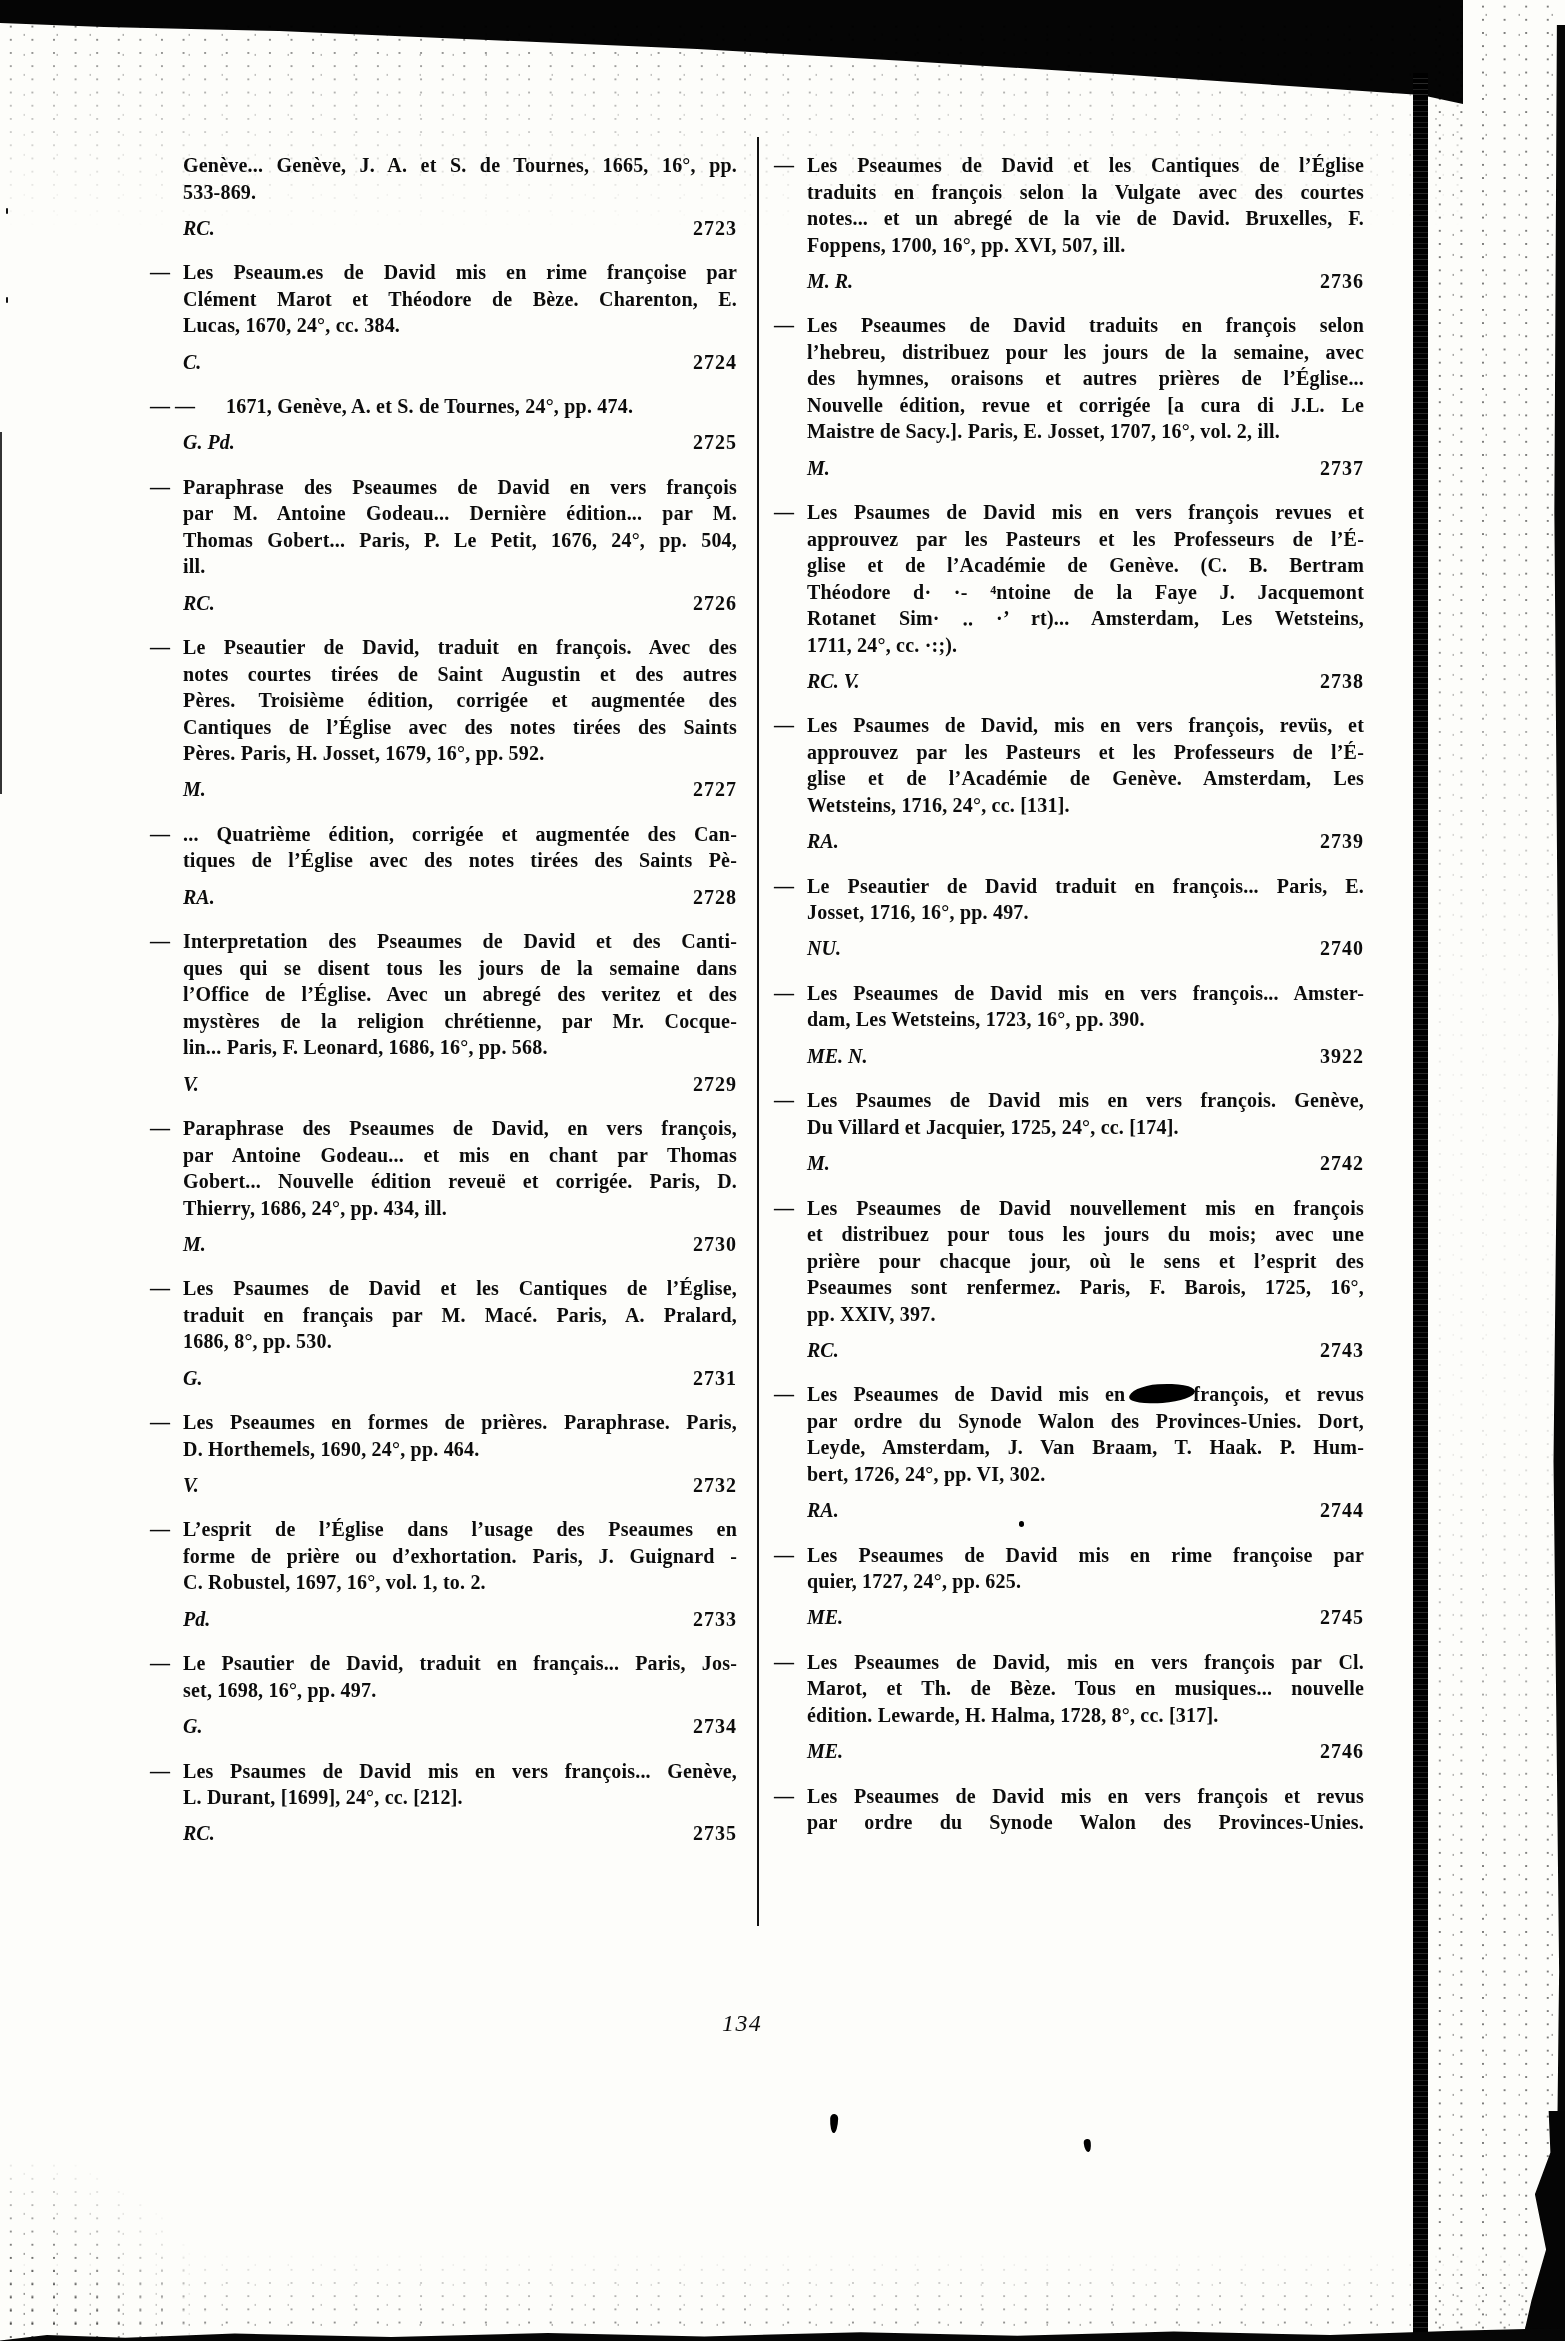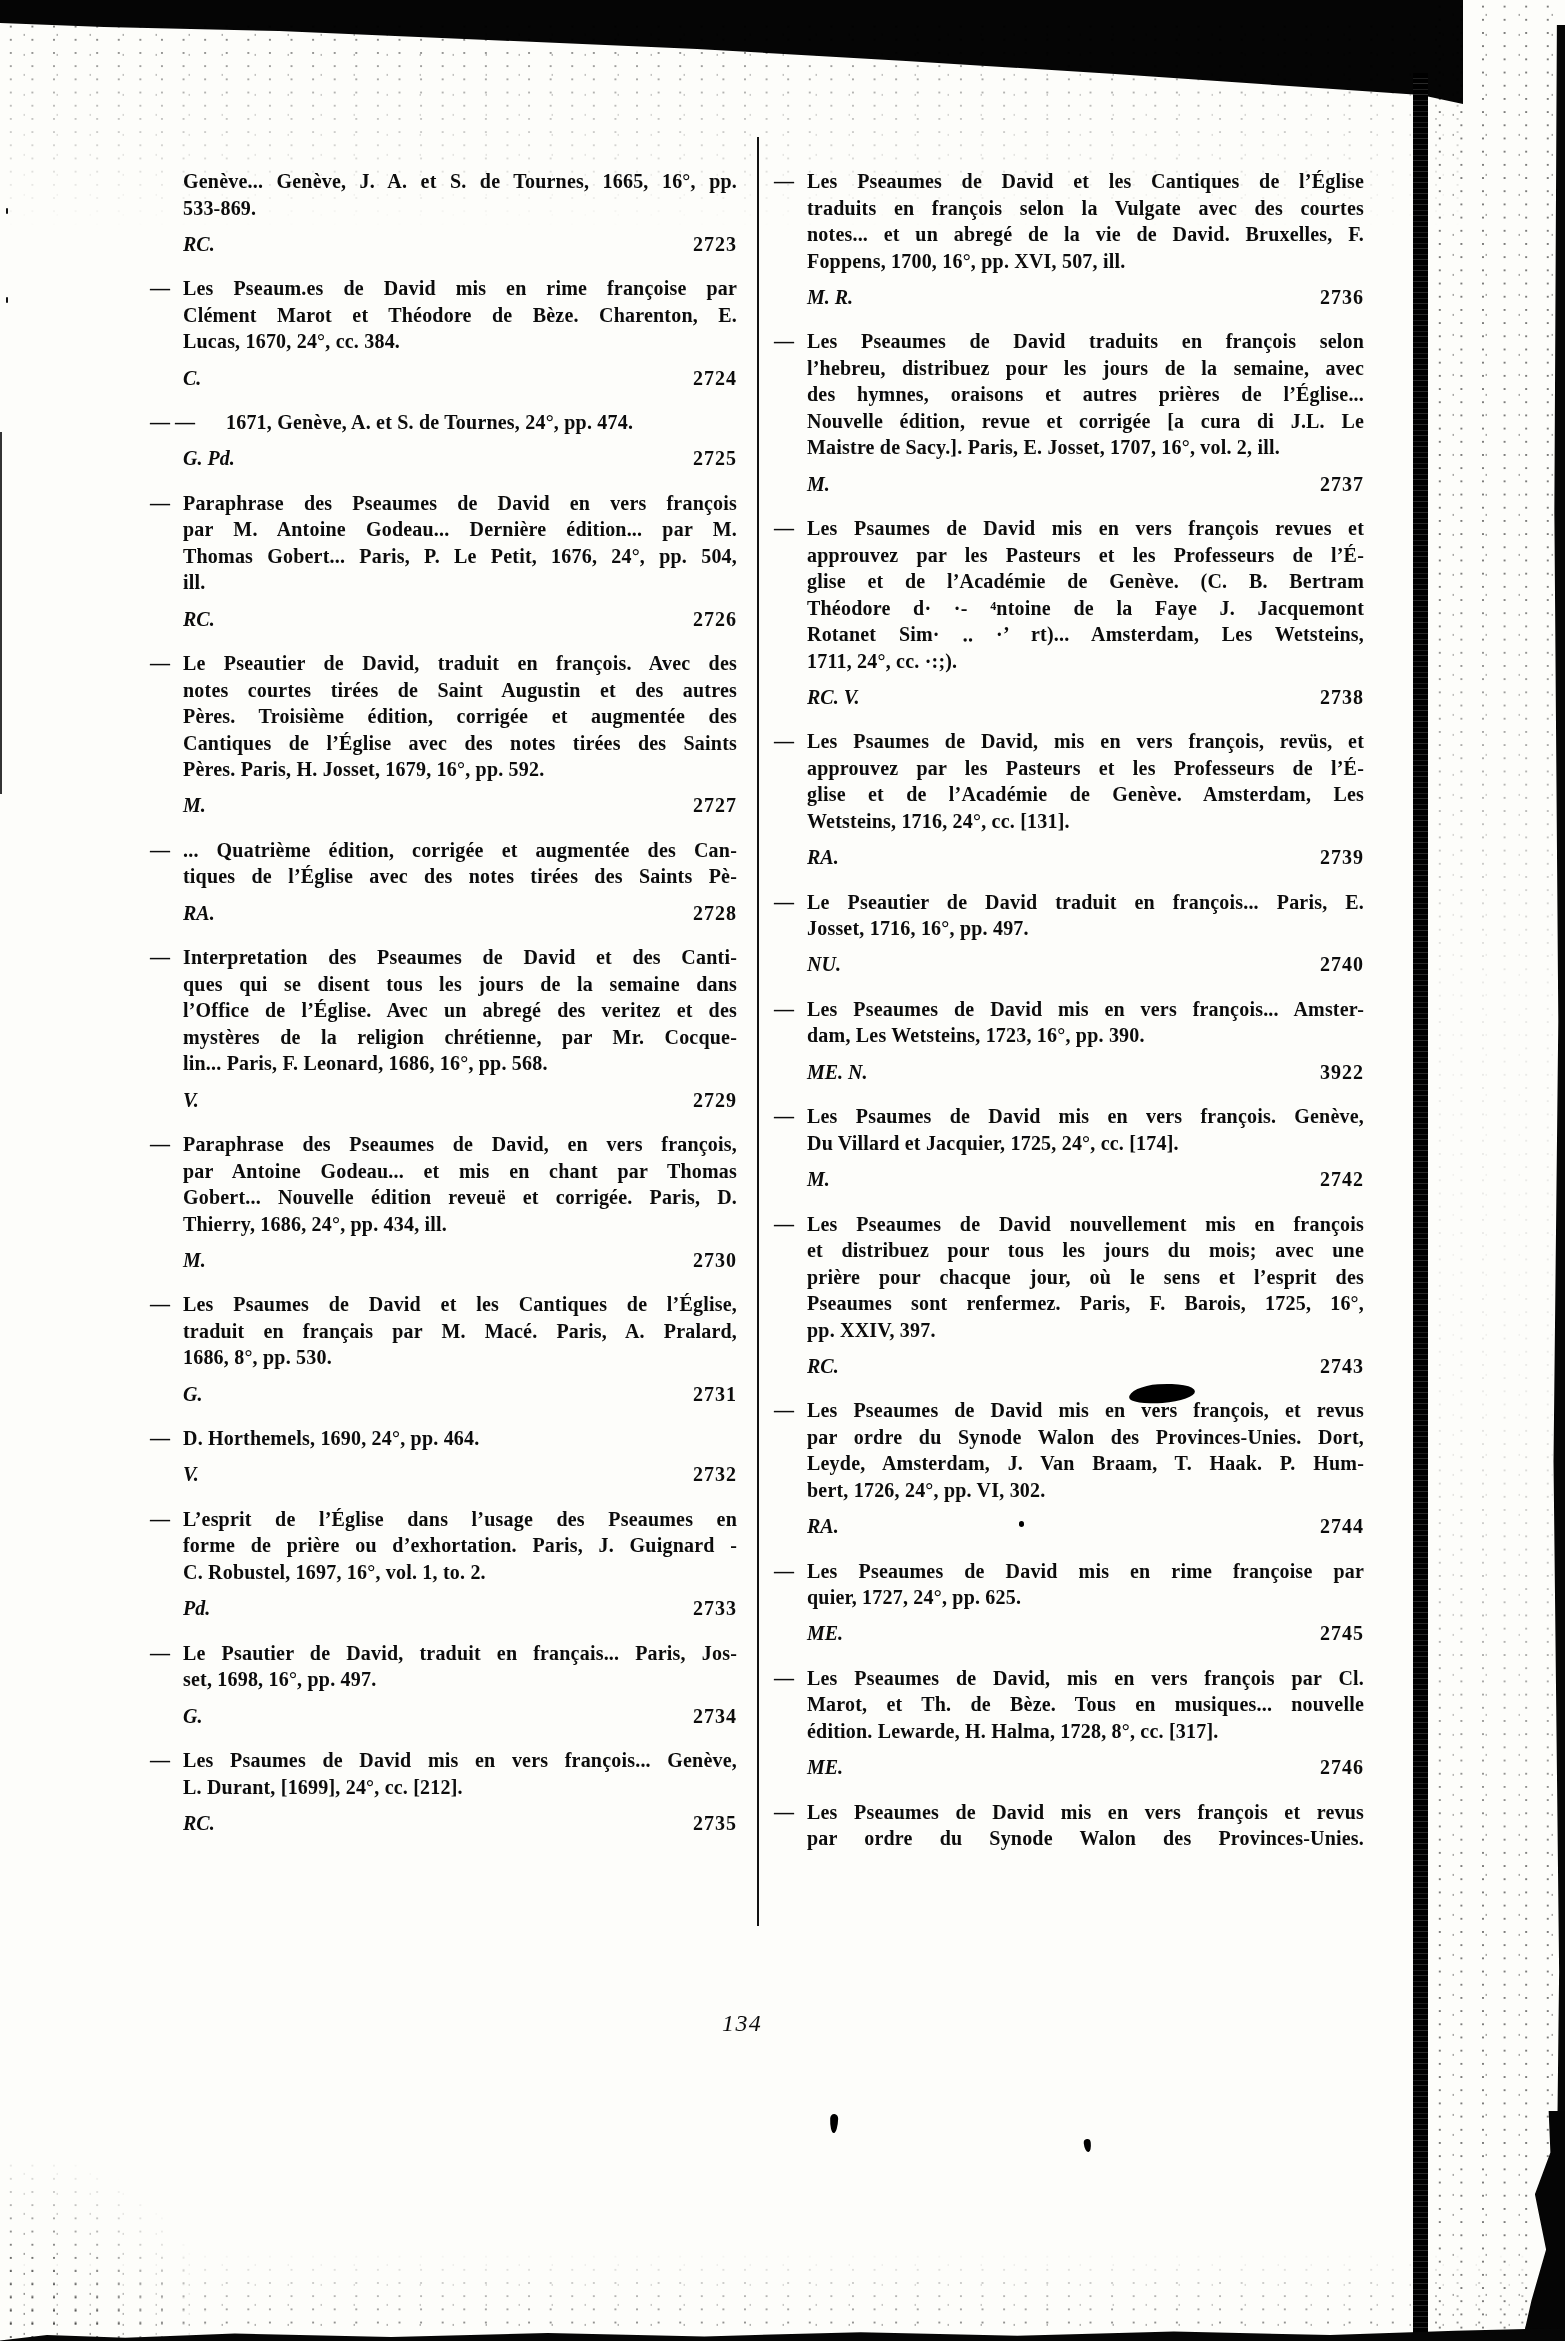--- a/index.html
+++ b/index.html
@@ -6,21 +6,21 @@
   body {
     width:1565px; height:2342px;
     position:relative;
     background:#fdfdfa;
     overflow:hidden;
     font-family:"Liberation Serif", serif;
     color:#0c0c0c;
   }
 
   
-  .col { position:absolute; top:168px; }
+  .col { position:absolute; top:152px; }
   #col-left  { left:183px; width:554px; }
   #col-right { left:807px; width:557px; }
 
   .entry { position:relative; margin-bottom:18px; }
   .bl {
     font-size:20px; line-height:26.5px; height:26.5px;
     font-weight:700; letter-spacing:0.2px;
     text-align:justify; text-align-last:justify;
     overflow:hidden; white-space:normal;
   }
@@ -213,20 +213,21 @@
       <div class="bl">Les Psaumes de David et les Cantiques de l’Église,</div>
       <div class="bl">traduit en français par M. Macé. Paris, A. Pralard,</div>
       <div class="bl last">1686, 8°, pp. 530.</div>
       <div class="sigla-row">
         <span class="sigla">G.</span>
         <span class="num">2731</span>
       </div>
     </div>
     <div class="entry">
       <span class="dash">—</span>
+      <div class="bl">Les Pseaumes en formes de prières. Paraphrase. Paris,</div>
       <div class="bl last">D. Horthemels, 1690, 24°, pp. 464.</div>
       <div class="sigla-row">
         <span class="sigla">V.</span>
         <span class="num">2732</span>
       </div>
     </div>
     <div class="entry">
       <span class="dash">—</span>
       <div class="bl">L’esprit de l’Église dans l’usage des Pseaumes en</div>
       <div class="bl">forme de prière ou d’exhortation. Paris, J. Guignard -</div>

